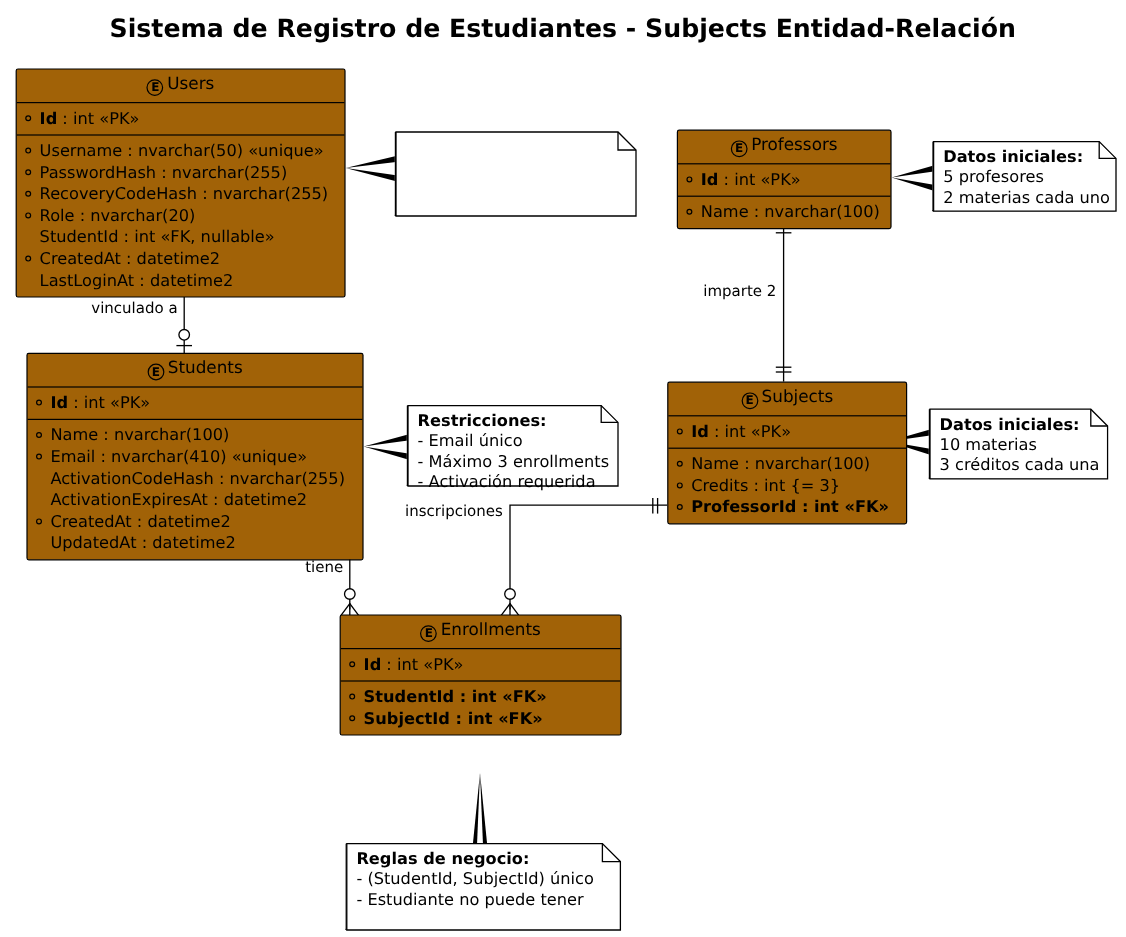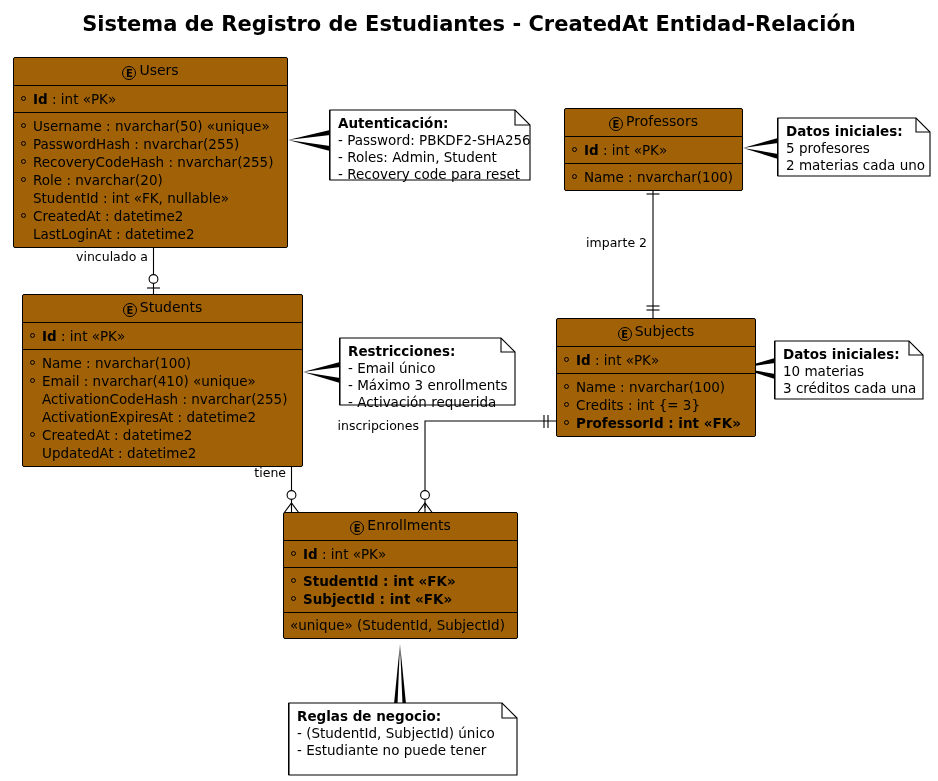--- a/index.html
+++ b/index.html
@@ -181,21 +181,21 @@
 
     <g font-family="DejaVu Sans, Liberation Sans, sans-serif" font-size="12.5" fill="#000000">
       <text id="lbl-0" x="148" y="261" text-anchor="end">vinculado a</text>
       <text id="lbl-1" x="647" y="247" text-anchor="end">imparte 2</text>
       <text id="lbl-2" x="286" y="477" text-anchor="end">tiene</text>
       <text id="lbl-3" x="419" y="430" text-anchor="end">inscripciones</text>
     </g>
 
   </svg>
 
-  <div class="title">Sistema de Registro de Estudiantes - CreatedAt Entidad-Relación</div>
+  <div class="title">Sistema de Registro de Estudiantes - Subjects Entidad-Relación</div>
 
   <div class="entity" id="ent-users" style="left:13px; top:57px; width:275px;">
     <div class="entity-header">
       <span class="ecircle">E</span><span>Users</span>
     </div>
     <div class="compartment">
       <div class="attr"><span class="bullet"></span><b>Id</b> : int «PK»</div>
     </div>
     <div class="compartment">
       <div class="attr"><span class="bullet"></span><span>Username : nvarchar(50) «unique»</span></div>
@@ -255,34 +255,27 @@
     <div class="entity-header">
       <span class="ecircle">E</span><span>Enrollments</span>
     </div>
     <div class="compartment">
       <div class="attr"><span class="bullet"></span><b>Id</b> : int «PK»</div>
     </div>
     <div class="compartment">
       <div class="attr"><span class="bullet"></span><b><span>StudentId : int «FK»</span></b></div>
       <div class="attr"><span class="bullet"></span><b><span>SubjectId : int «FK»</span></b></div>
     </div>
-    <div class="constraint-row">«unique» (StudentId, SubjectId)</div>
   </div>
 
   <div class="note" id="note-auth" style="left:329px; top:110px; width:200px; height:70px;">
     <svg class="note-clip" width="202" height="72" viewBox="0 0 202 72">
       <path d="M 1 1 L 186 1 L 201 16 L 201 71 L 1 71 Z" fill="#ffffff" stroke="#000000" stroke-width="1.1"></path>
       <path d="M 186 1 L 186 16 L 201 16" fill="none" stroke="#000000" stroke-width="1.1"></path>
     </svg>
-    <div class="note-body">
-      <div class="note-title">Autenticación:</div>
-      <div class="note-line">- Password: PBKDF2-SHA256</div>
-      <div class="note-line">- Roles: Admin, Student</div>
-      <div class="note-line">- Recovery code para reset</div>
-    </div>
   </div>
 
   <div class="note" id="note-prof" style="left:777px; top:118px; width:152px; height:58px;">
     <svg class="note-clip" width="154" height="60" viewBox="0 0 154 60">
       <path d="M 1 1 L 139 1 L 153 15 L 153 59 L 1 59 Z" fill="#ffffff" stroke="#000000" stroke-width="1.1"></path>
       <path d="M 139 1 L 139 15 L 153 15" fill="none" stroke="#000000" stroke-width="1.1"></path>
     </svg>
     <div class="note-body">
       <div class="note-title">Datos iniciales:</div>
       <div class="note-line">5 profesores</div>

